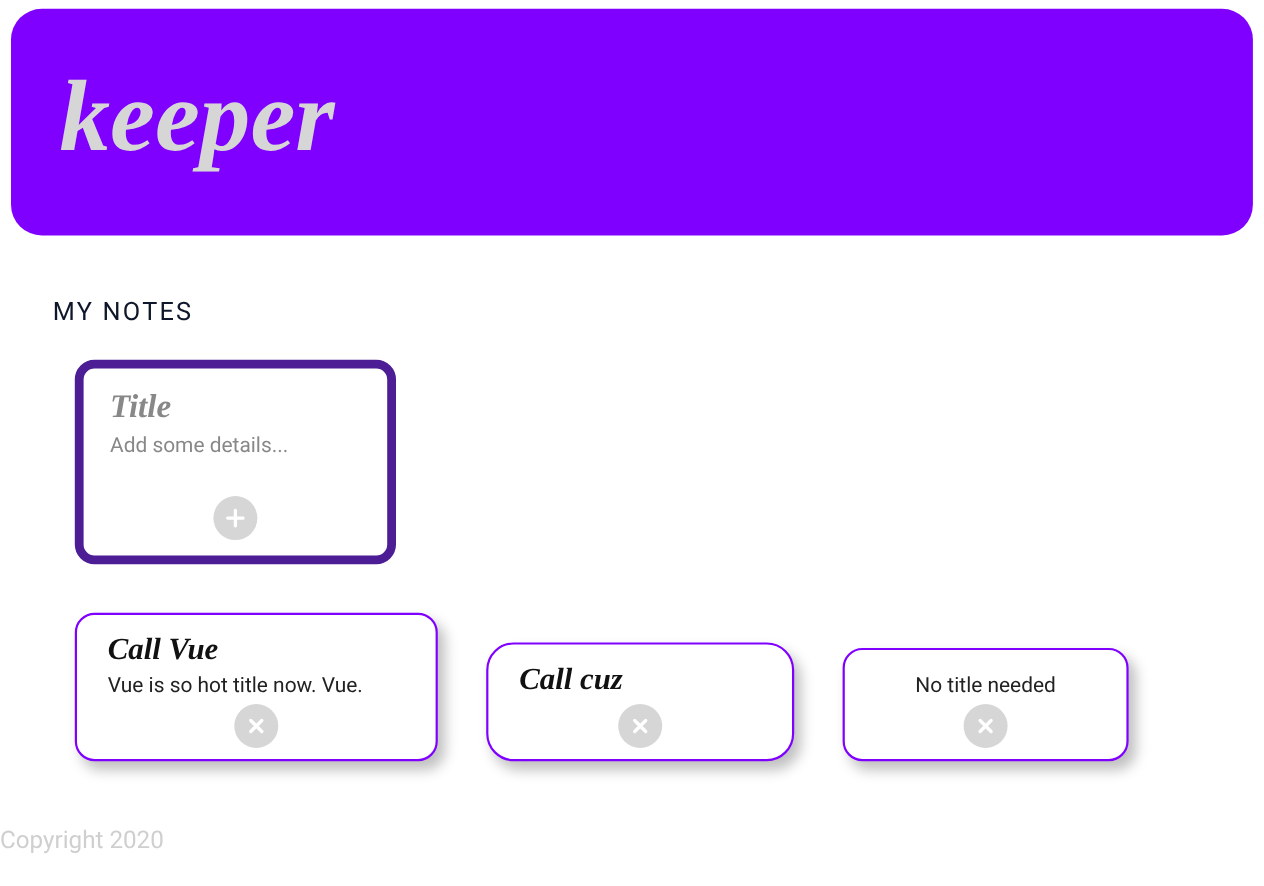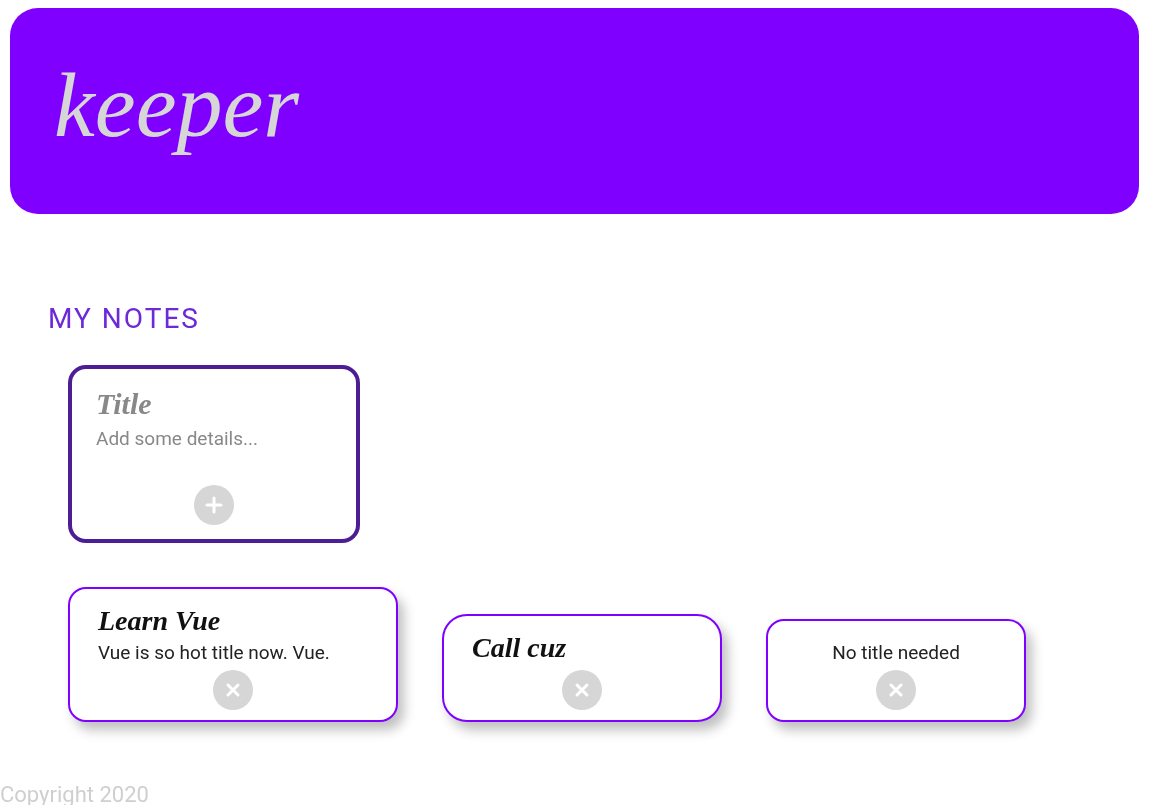--- a/index.html
+++ b/index.html
@@ -15,36 +15,36 @@
     border-radius: 28px;
     margin: 8px 10px 0 10px;
     height: 206px;
     display: flex;
     align-items: center;
     padding-left: 44px;
   }
   .logo {
     font-family: cursive;
     font-size: 92px;
-    font-weight: 400;
+    font-weight: 700;
     color: #d6d6d6;
     line-height: 1;
     position: relative;
     top: -6px;
     font-style: italic;
   }
   .section-title {
-    color: #6d28d9;
-    font-size: 28px;
+    color: #0f172a;
+    font-size: 23px;
     font-weight: 400;
     letter-spacing: 2px;
-    margin: 88px 0 0 48px;
+    margin: 56px 0 0 48px;
   }
   .composer {
-    border: 4px solid #4c1d95;
+    border: 8px solid #4c1d95;
     border-radius: 18px;
     width: 292px;
     margin: 30px 0 0 68px;
     padding: 18px 24px 14px 24px;
     background: #fff;
   }
   .composer-title {
     font-family: cursive;
     font-size: 30px;
     font-weight: 700;
@@ -142,21 +142,21 @@
           <path d="M10 3 L10 17 M3 10 L17 10" stroke="#ffffff" stroke-width="3" stroke-linecap="round"></path>
         </svg>
       </span>
     </button>
   </div>
 </div>
 
 <div class="notes-row">
 
   <div class="note-card" style="min-width:330px;">
-    <div class="note-title">Learn Vue</div>
+    <div class="note-title">Call Vue</div>
     <div class="note-body">Vue is so hot title now. Vue.</div>
     <div class="note-actions">
       <button class="icon-btn">
         <span>
           <svg width="18" height="18" viewBox="0 0 18 18">
             <path d="M4 4 L14 14 M14 4 L4 14" stroke="#ffffff" stroke-width="3" stroke-linecap="round"></path>
           </svg>
         </span>
       </button>
     </div>

